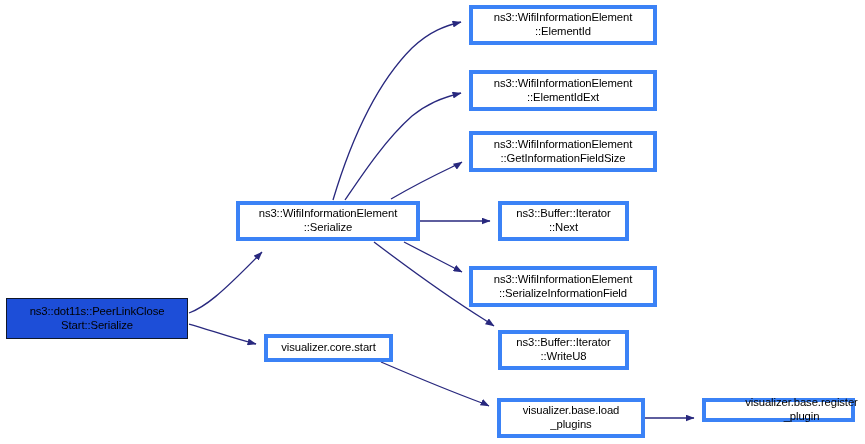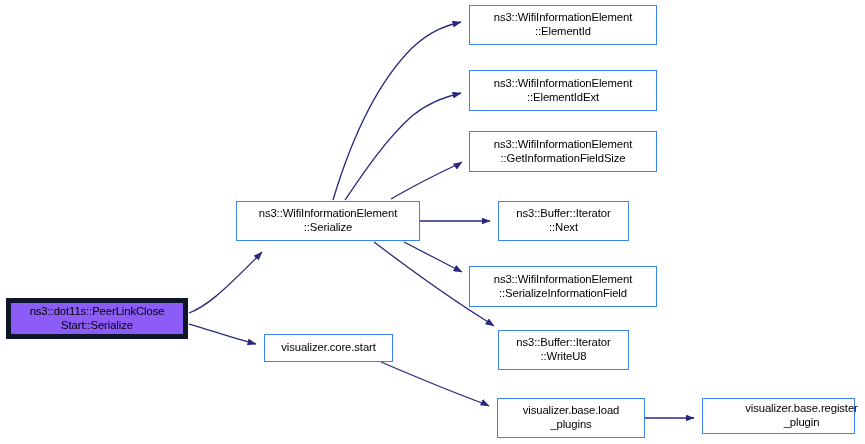--- a/index.html
+++ b/index.html
@@ -23,32 +23,32 @@
     height: 444px;
     pointer-events: none;
   }
   .node {
     position: absolute;
     box-sizing: border-box;
     display: flex;
     align-items: center;
     justify-content: center;
     text-align: center;
-    border: 1px solid #3b82f6;
+    border: 4px solid #3b82f6;
     background: #ffffff;
     color: #000000;
     font-size: 11.3px;
     line-height: 13.6px;
     letter-spacing: -0.1px;
     white-space: pre-line;
     z-index: 2;
   }
   .node.highlight {
-    background: #8b5cf6;
-    border: 5px solid #0f172a;
+    background: #1d4ed8;
+    border: 1px solid #0f172a;
   }
   .node-label {
     display: block;
     white-space: pre-line;
     padding: 0 3px;
   }
 </style>
 </head>
 <body>
 
@@ -85,16 +85,16 @@
 ::GetInformationFieldSize</span></div>
       <div class="node" style="left: 498px; top: 201px; width: 131px; height: 40px;"><span class="node-label">ns3::Buffer::Iterator
 ::Next</span></div>
       <div class="node" style="left: 469px; top: 266px; width: 188px; height: 41px;"><span class="node-label">ns3::WifiInformationElement
 ::SerializeInformationField</span></div>
       <div class="node" style="left: 498px; top: 330px; width: 131px; height: 40px;"><span class="node-label">ns3::Buffer::Iterator
 ::WriteU8</span></div>
       <div class="node" style="left: 264px; top: 334px; width: 129px; height: 28px;"><span class="node-label">visualizer.core.start</span></div>
       <div class="node" style="left: 497px; top: 398px; width: 148px; height: 40px;"><span class="node-label">visualizer.base.load
 _plugins</span></div>
-      <div class="node" style="left: 702px; top: 398px; width: 153px; height: 36px; padding-left: 46px;"><span class="node-label">visualizer.base.register
+      <div class="node" style="left: 702px; top: 398px; width: 153px; height: 24px; padding-left: 46px;"><span class="node-label">visualizer.base.register
 _plugin</span></div>
     </div>
 </div>
 
 </body></html>

